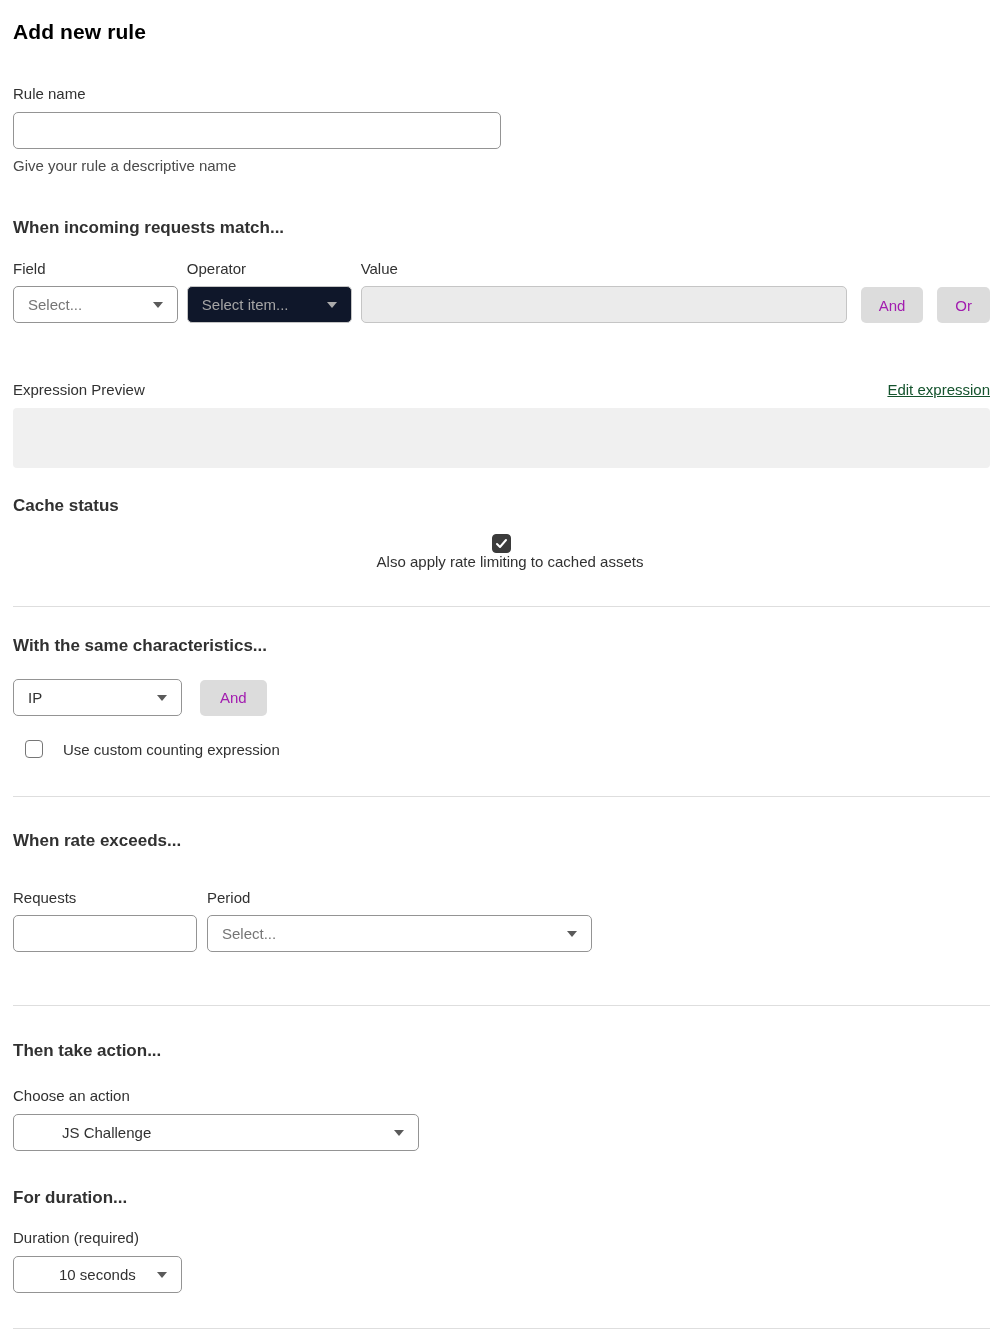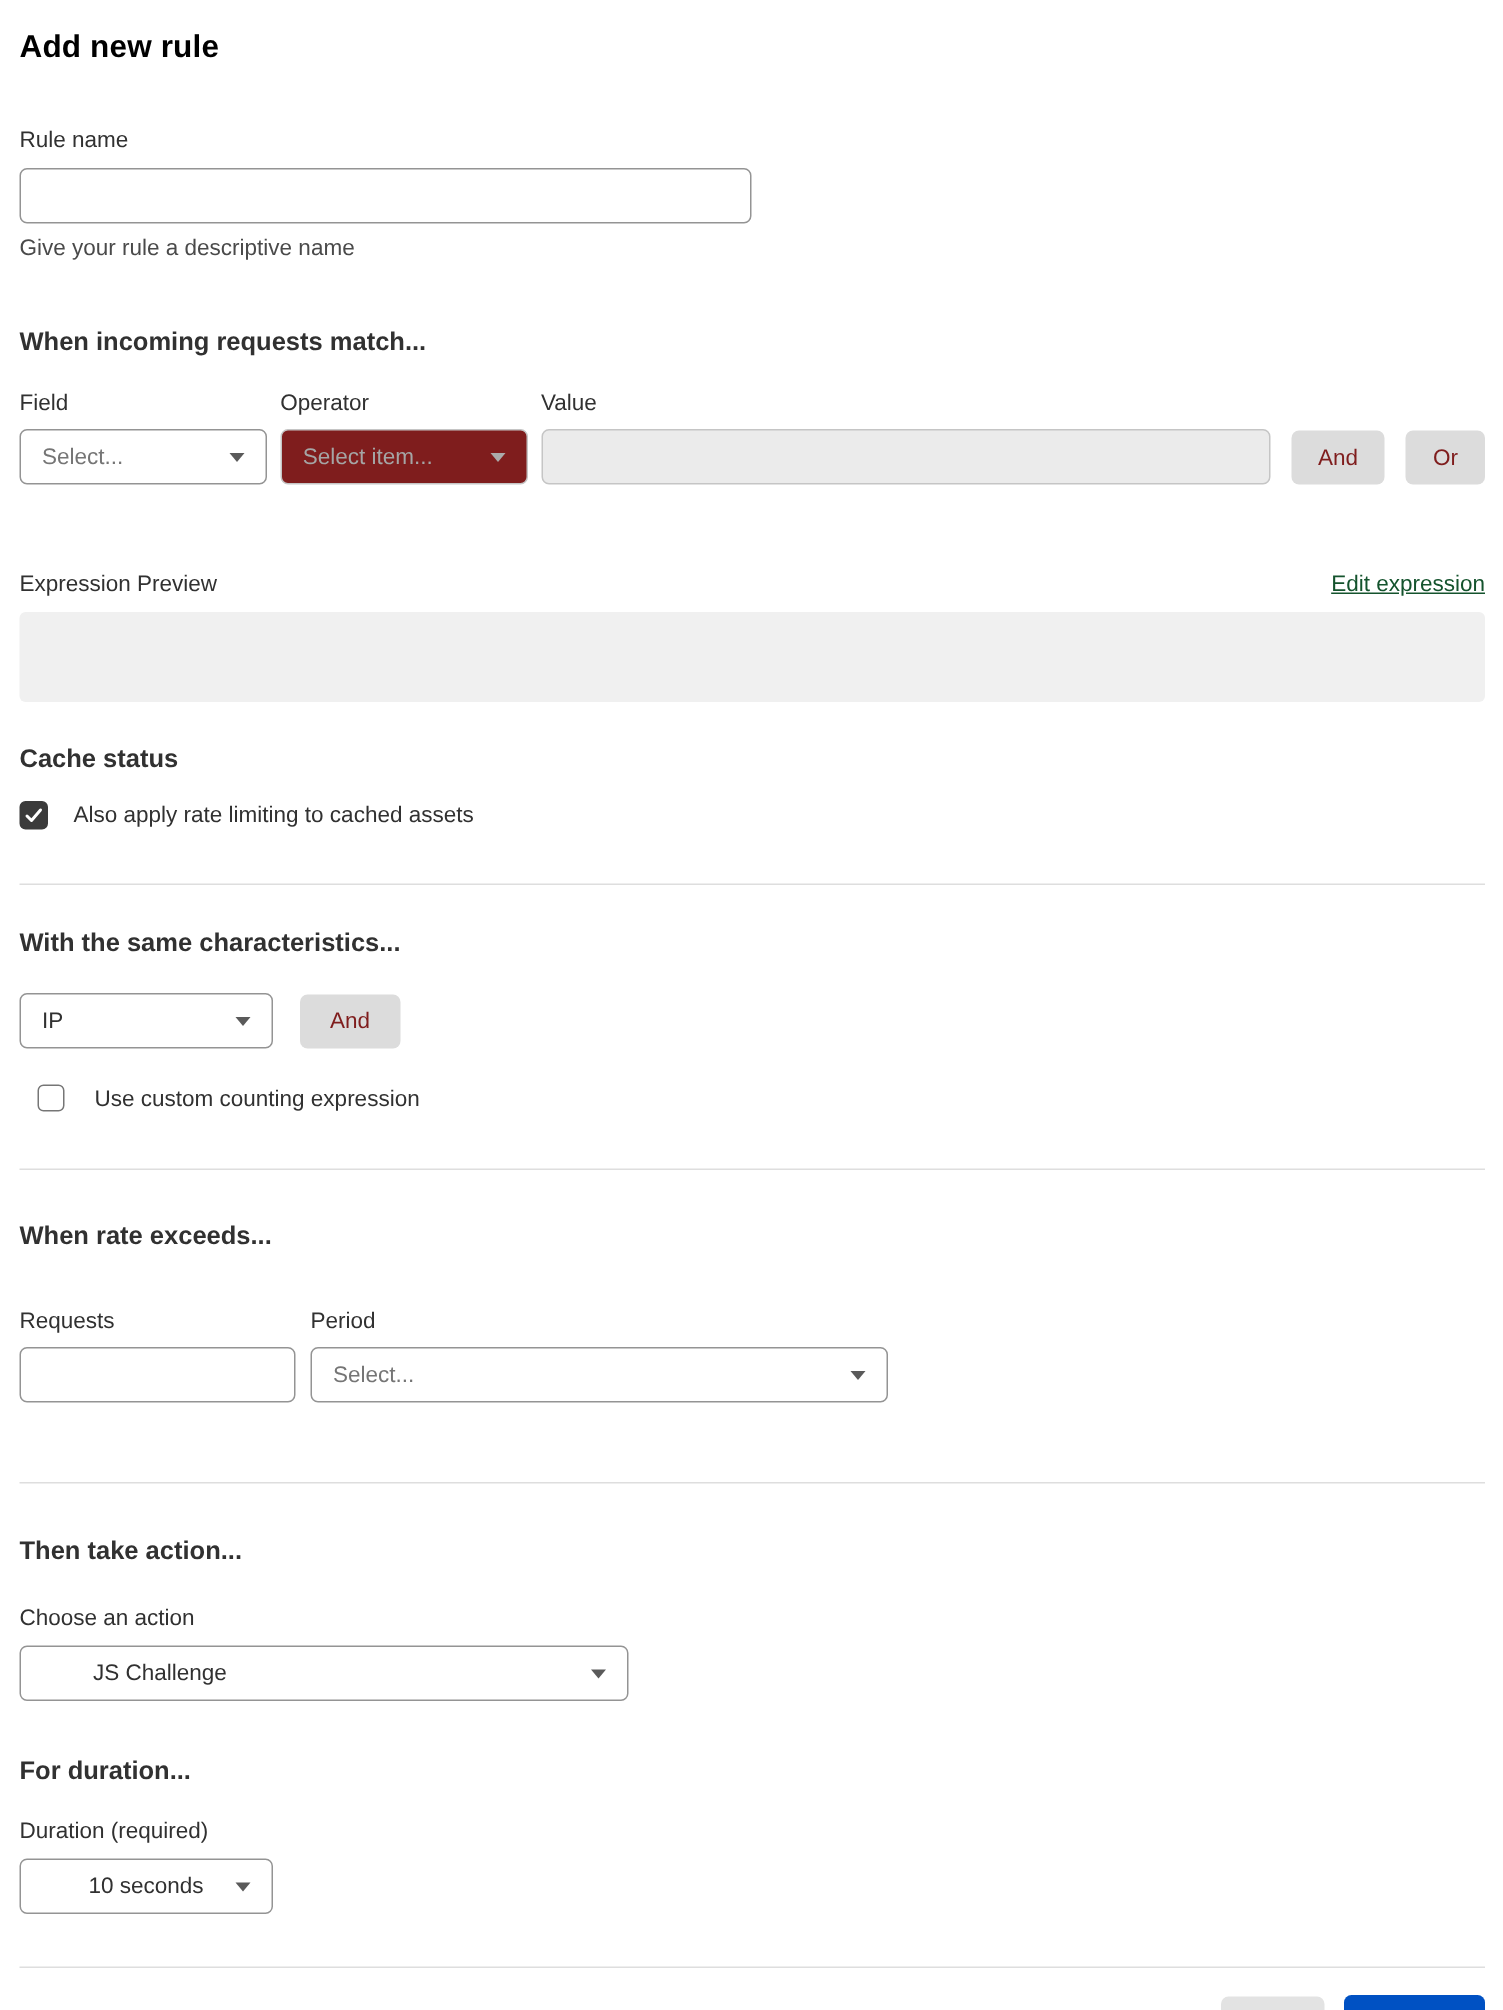--- a/index.html
+++ b/index.html
@@ -62,42 +62,42 @@
     align-items: center;
     justify-content: space-between;
     padding: 0 14px;
     font-size: 15px;
     color: #313131;
     cursor: pointer;
     user-select: none;
   }
   .select-box .placeholder { color: #757575; }
   .select-box.disabled {
-    background: #7f1d1d;
+    background: #0f172a;
     border-color: #c5c5c5;
     color: #a5a5a5;
     cursor: default;
   }
   .select-box.disabled .placeholder { color: #a5a5a5; }
   .caret {
     width: 0; height: 0;
     border-left: 5px solid transparent;
     border-right: 5px solid transparent;
     border-top: 6px solid #5a5a5a;
     margin-left: 10px;
     flex: 0 0 auto;
   }
   .select-box.disabled .caret { border-top-color: #ababab; }
 
   .gray-btn {
     height: 36px;
     border: none;
     border-radius: 5px;
     background: #dcdcdc;
-    color: #7f1d1d;
+    color: #a21caf;
     font-family: "Liberation Sans", sans-serif;
     font-size: 15px;
     padding: 0 18px;
     cursor: pointer;
   }
 
   .row { display: flex; align-items: flex-start; }
 
   
   .match-row { display: flex; align-items: flex-end; margin-top: 22px; }
@@ -236,21 +236,21 @@
     <button class="gray-btn">Or</button>
   </div>
 
   <div class="expr-header">
     <span class="field-label">Expression Preview</span>
     <a class="link">Edit expression</a>
   </div>
   <div class="expr-box"></div>
 
   <h2 class="section-heading" style="margin-top:28px;">Cache status</h2>
-  <div class="checkbox-row" style="margin-top:18px;">
+  <div class="checkbox-row" style="margin-top:18px;flex-direction:column;">
     <span class="checkbox checked">
       <svg class="check-icon" width="13" height="13" viewBox="0 0 13 13">
         <polyline points="2,7 5,10 11,3" fill="none" stroke="#ffffff" stroke-width="2" stroke-linecap="round" stroke-linejoin="round"></polyline>
       </svg>
     </span>
     <span class="checkbox-label">Also apply rate limiting to cached assets</span>
   </div>
 
   <hr class="divider" style="margin-top:36px;">
 

